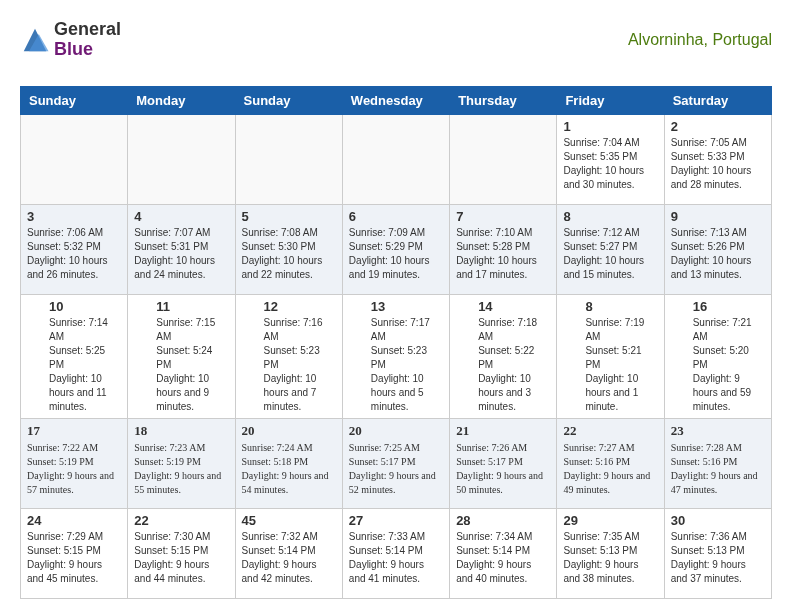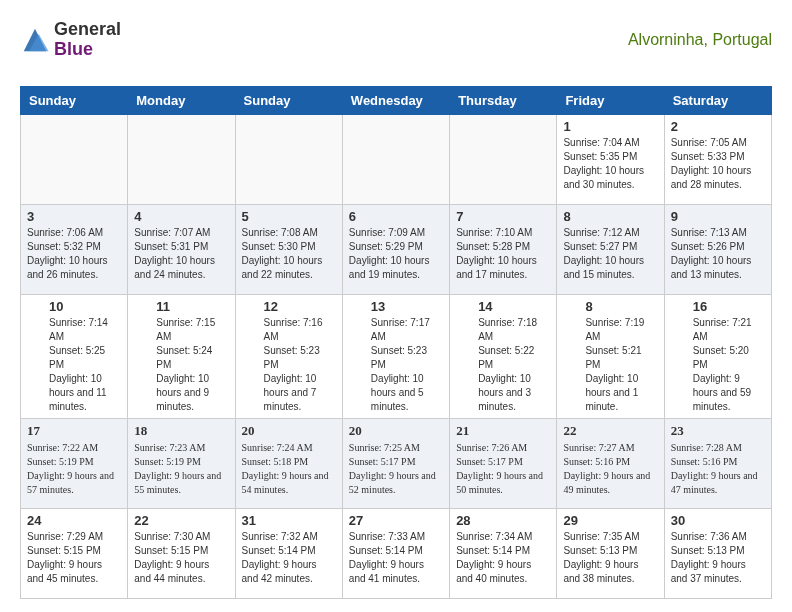--- a/index.html
+++ b/index.html
@@ -235,21 +235,21 @@
       <tr class="week-row-5">
         <td>
           <span class="day-number">24</span>
           <div class="day-info">Sunrise: 7:29 AM<br>Sunset: 5:15 PM<br>Daylight: 9 hours and 45 minutes.</div>
         </td>
         <td>
           <span class="day-number">22</span>
           <div class="day-info">Sunrise: 7:30 AM<br>Sunset: 5:15 PM<br>Daylight: 9 hours and 44 minutes.</div>
         </td>
         <td>
-          <span class="day-number">31</span>
+          <span class="day-number">45</span>
           <div class="day-info">Sunrise: 7:32 AM<br>Sunset: 5:14 PM<br>Daylight: 9 hours and 42 minutes.</div>
         </td>
         <td>
           <span class="day-number">27</span>
           <div class="day-info">Sunrise: 7:33 AM<br>Sunset: 5:14 PM<br>Daylight: 9 hours and 41 minutes.</div>
         </td>
         <td>
           <span class="day-number">28</span>
           <div class="day-info">Sunrise: 7:34 AM<br>Sunset: 5:14 PM<br>Daylight: 9 hours and 40 minutes.</div>
         </td>

